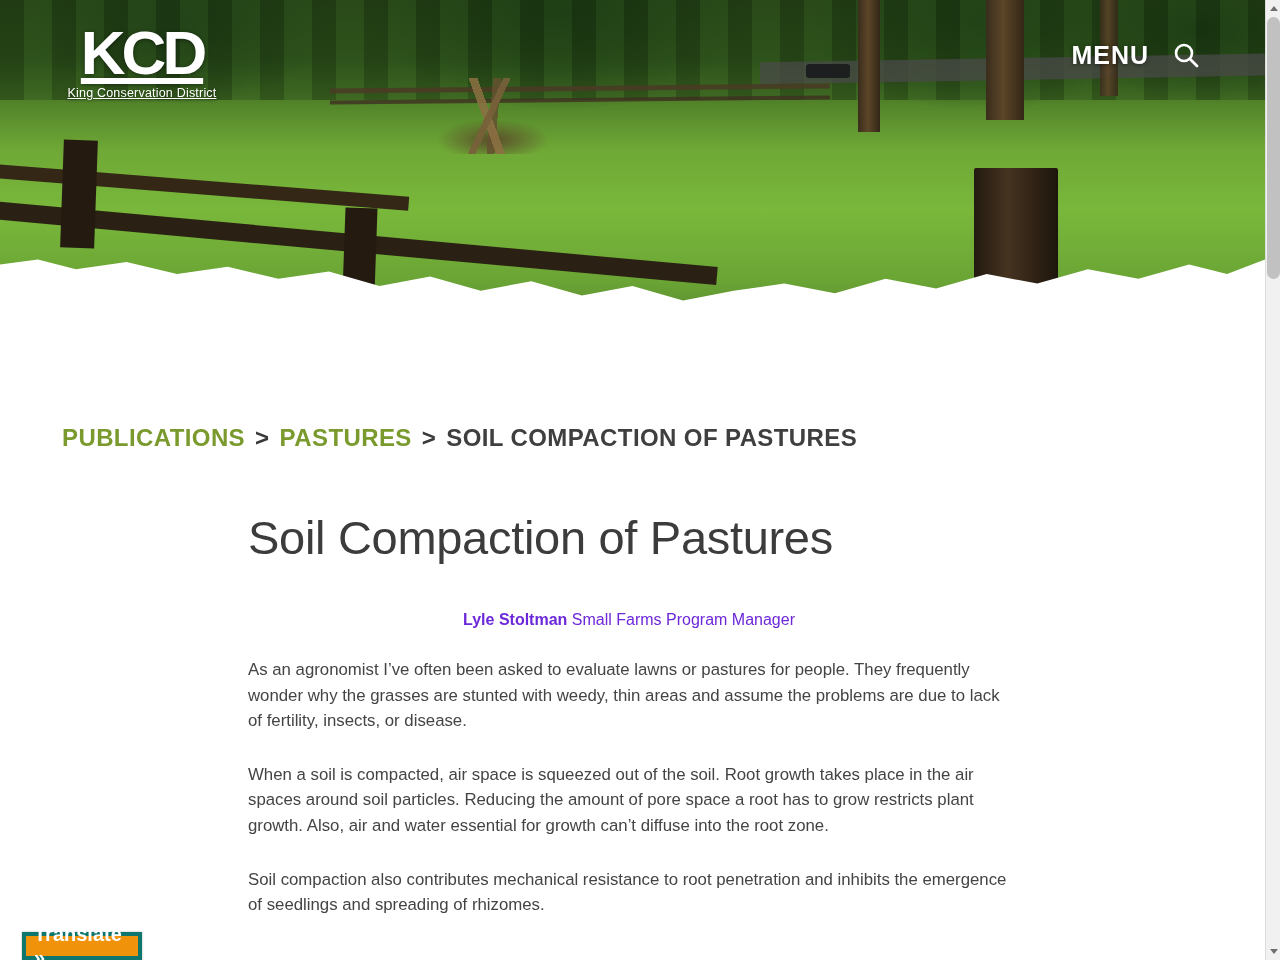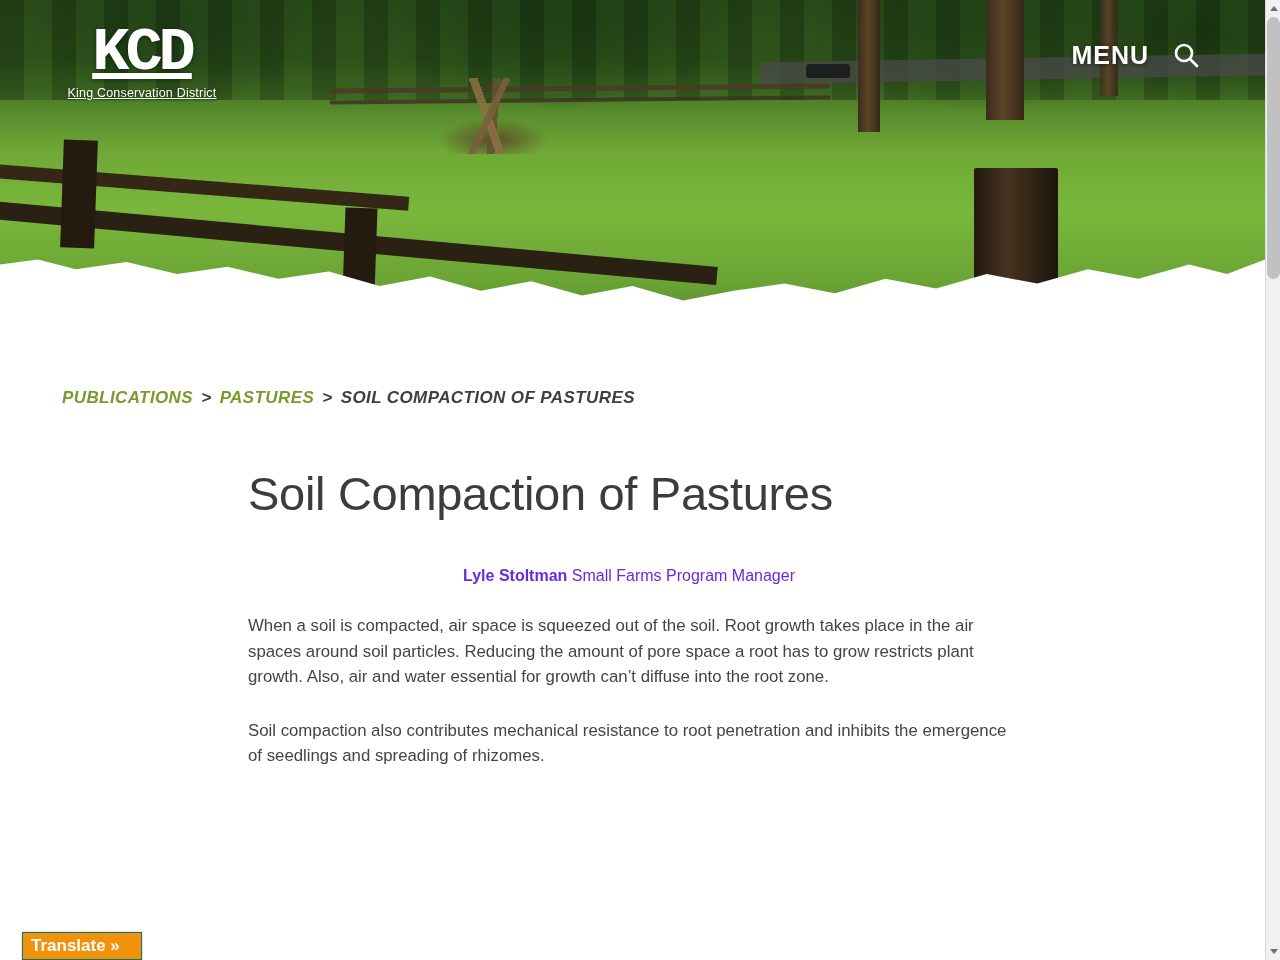--- a/index.html
+++ b/index.html
@@ -164,21 +164,21 @@
   
   .logo {
     position: absolute;
     left: 62px; top: 22px;
     width: 160px;
     color: #ffffff;
     z-index: 5;
     text-align: center;
   }
   .logo-mark {
-    font-family: Liberation Mono, monospace;
+    font-family: Liberation Sans, sans-serif;
     font-size: 62px;
     font-weight: 700;
     letter-spacing: -4px;
     line-height: 1;
     text-shadow: 0 1px 4px rgba(0,0,0,.45);
   }
   .logo-sub {
     font-size: 12.5px;
     font-weight: 400;
     letter-spacing: .2px;
@@ -207,26 +207,25 @@
     width: 30px; height: 30px;
     display: flex; align-items: center; justify-content: center;
     cursor: pointer;
   }
 
   
   .content {
     padding: 0 62px;
   }
   .breadcrumb {
-    margin-top: 78px;
-    font-size: 17px;
+    margin-top: 114px;
+    font-size: 24px;
     font-weight: 700;
     letter-spacing: .4px;
     color: #3a3a3a;
-    font-style: italic;
   }
   .breadcrumb a {
     color: #7a9a2e;
     text-decoration: none;
   }
   .breadcrumb .sep { color: #3a3a3a; margin: 0 3px; }
   .breadcrumb .current { color: #3f3f3f; }
 
   .article {
     margin-left: 186px;
@@ -252,23 +251,23 @@
     color: #444;
     margin: 28px 0 0 0;
   }
 
   
   .translate {
     position: absolute;
     left: 22px; bottom: 0;
     width: 120px; height: 28px;
     background: #f0920a;
-    border: 1px solid #0f766e;
+    border: 4px solid #0f766e;
     color: #ffffff;
-    font-size: 17px;
+    font-size: 20px;
     font-weight: 700;
     display: flex;
     align-items: center;
     padding-left: 8px;
     cursor: pointer;
     z-index: 20;
     box-shadow: 0 0 2px rgba(0,0,0,.3);
   }
 
   
@@ -358,20 +357,21 @@
         <span class="current">SOIL COMPACTION OF PASTURES</span>
       </div>
 
       <div class="article">
         <h1 class="article-title">Soil Compaction of Pastures</h1>
 
         <div class="byline">
           <b>Lyle Stoltman</b><span> Small Farms Program Manager</span>
         </div>
 
+        <p>As an agronomist I’ve often been asked to evaluate lawns or pastures for people. They frequently wonder why the grasses are stunted with weedy, thin areas and assume the problems are due to lack of fertility, insects, or disease.</p>
         <p>When a soil is compacted, air space is squeezed out of the soil. Root growth takes place in the air spaces around soil particles. Reducing the amount of pore space a root has to grow restricts plant growth. Also, air and water essential for growth can’t diffuse into the root zone.</p>
         <p>Soil compaction also contributes mechanical resistance to root penetration and inhibits the emergence of seedlings and spreading of rhizomes.</p>
       </div>
     </div>
 
     <div class="translate">Translate »</div>
   </div>
 
   <div class="scrollbar">
     <div class="sb-arrow">

